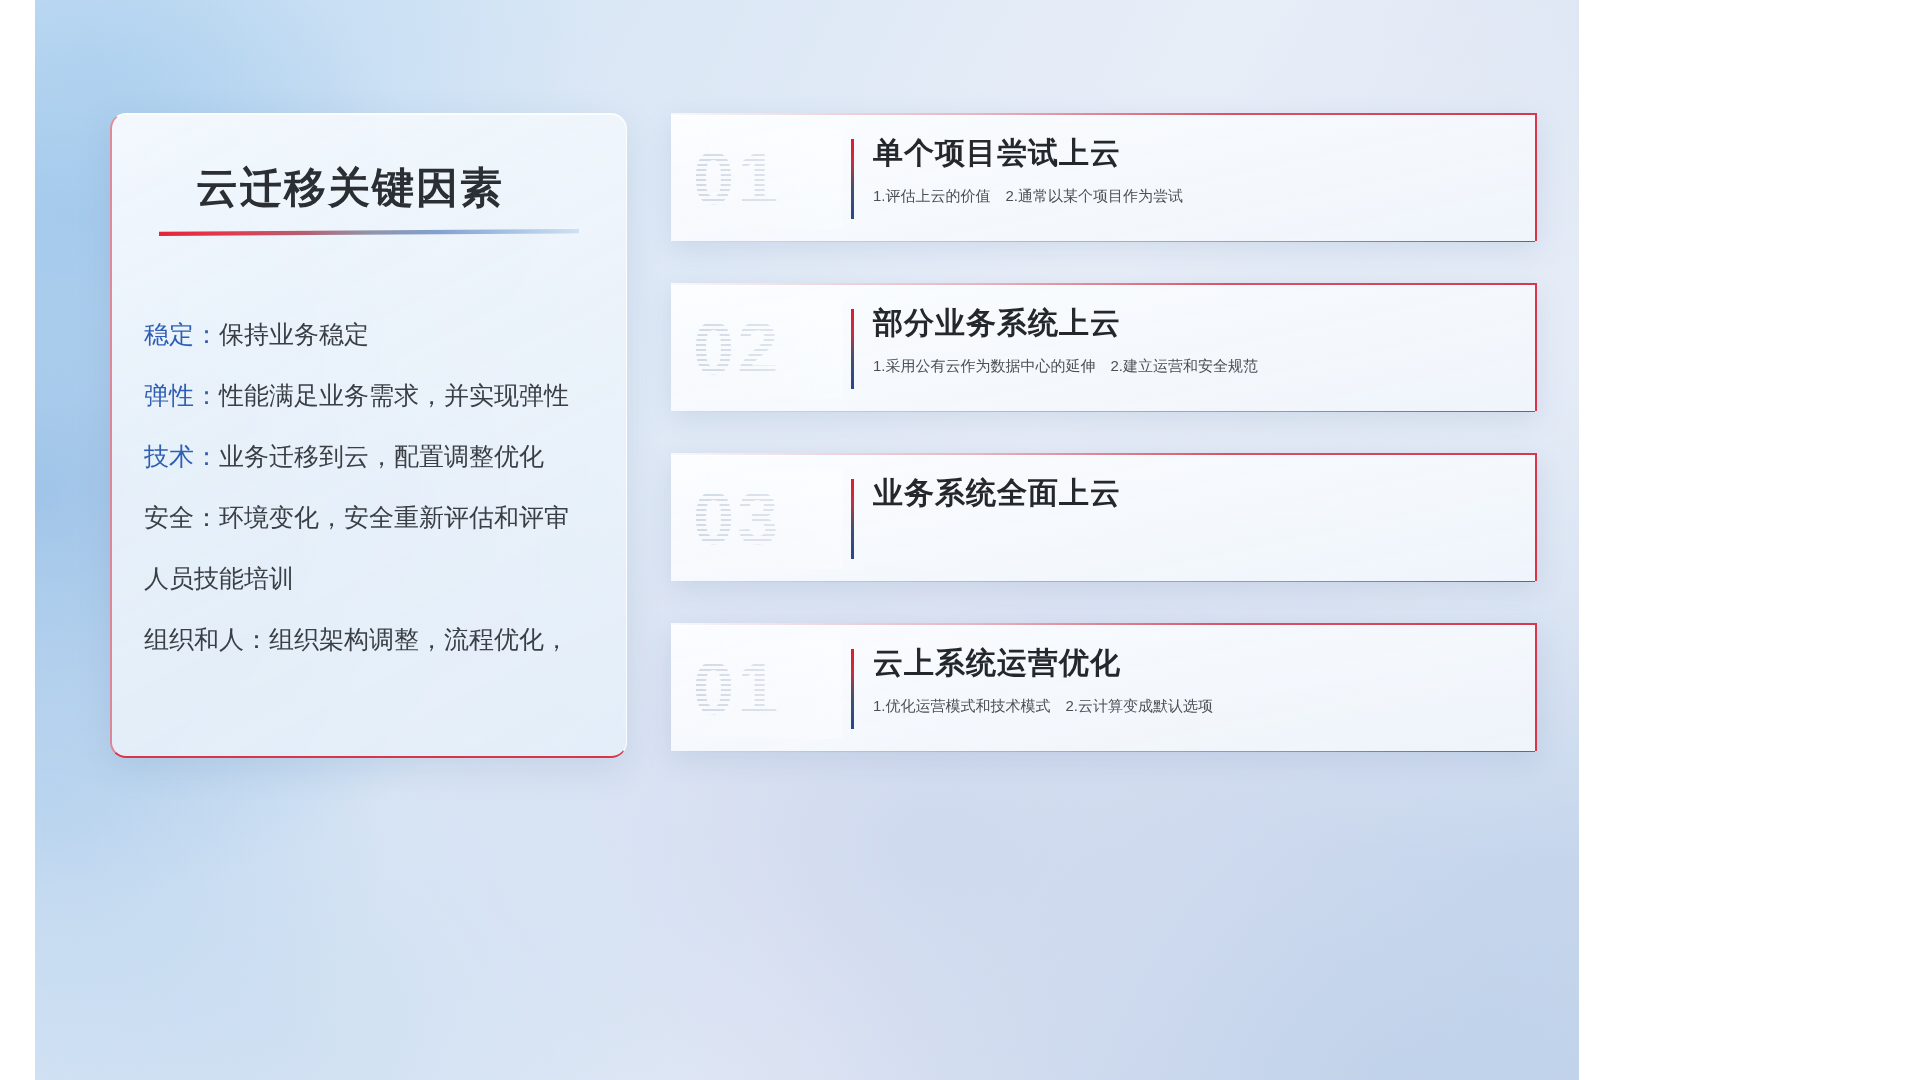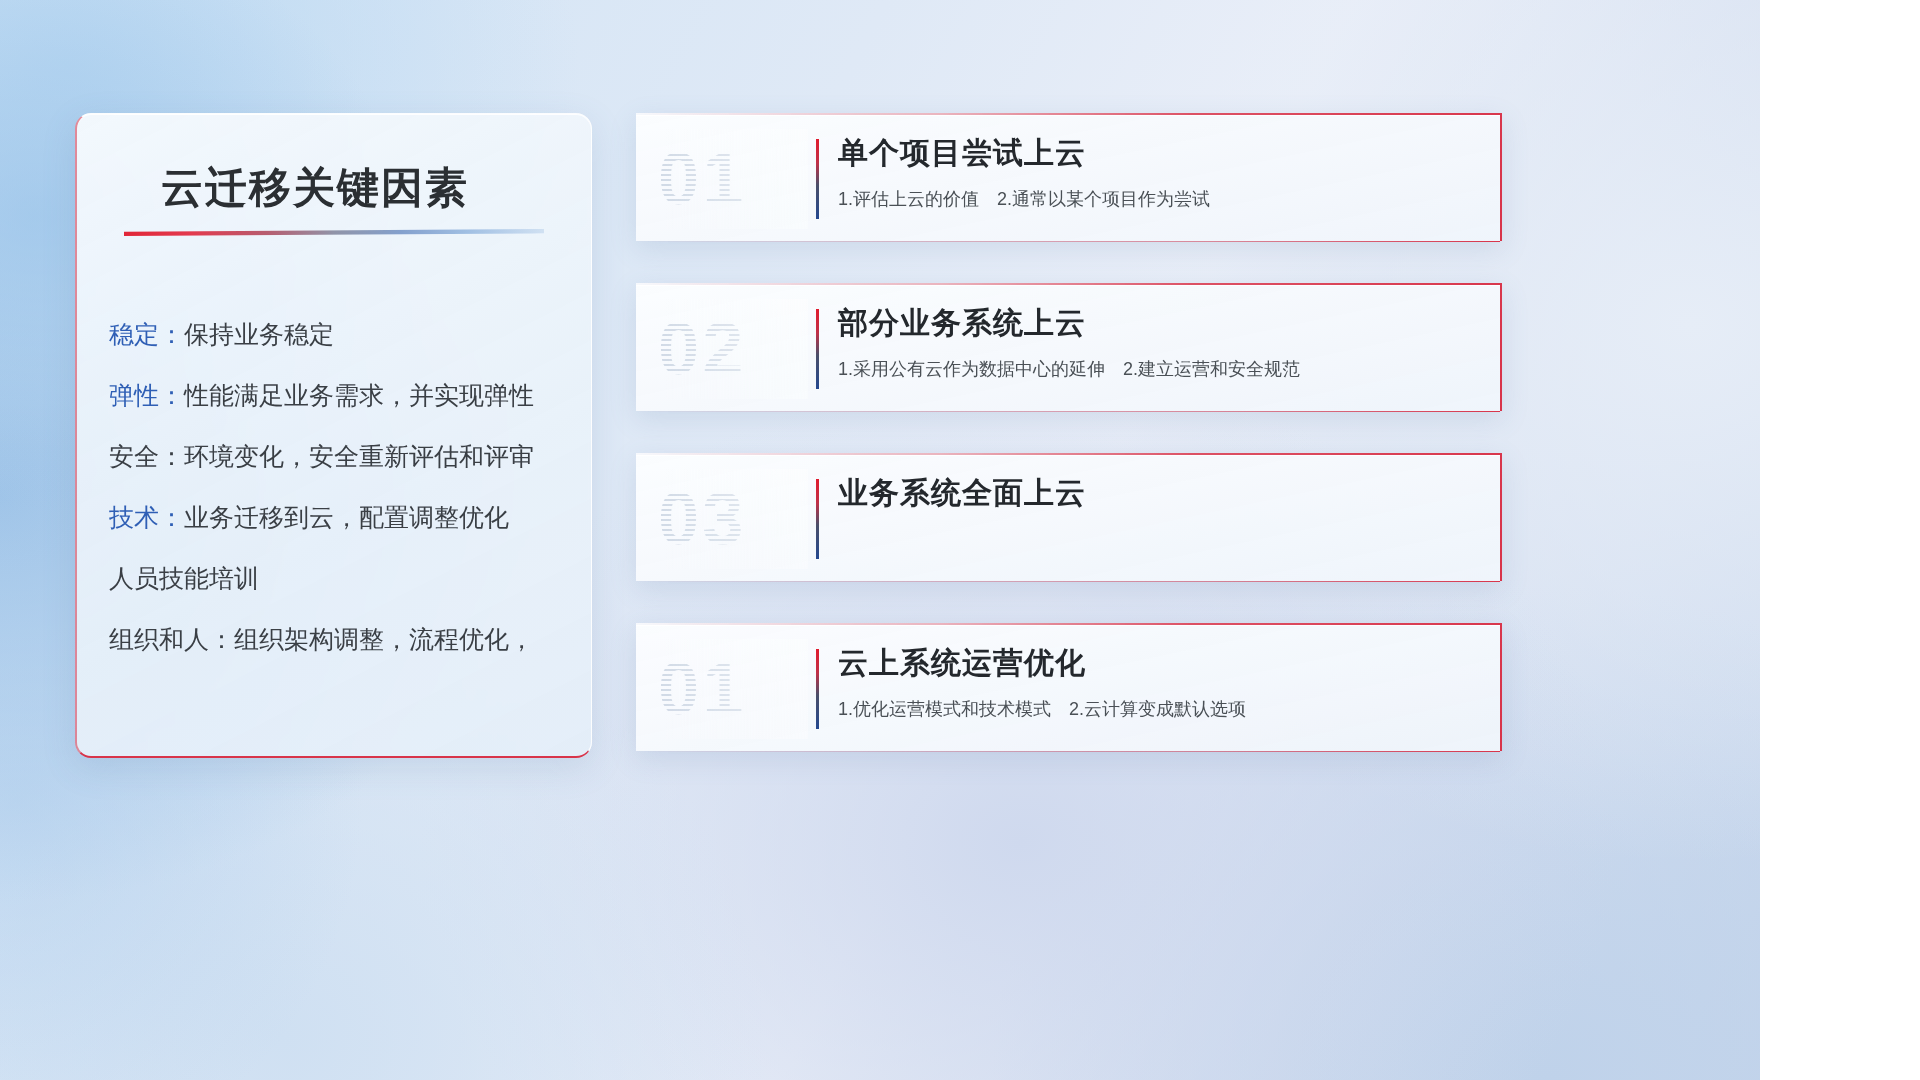--- a/index.html
+++ b/index.html
@@ -7,29 +7,30 @@
 
   html, body {
     width:1920px; height:1080px;
     overflow:hidden;
     font-family:"Liberation Sans","DejaVu Sans",sans-serif;
   }
 
   
   #stage {
     position:relative;
-    width:1760px; height:1080px;
+    width:1544px; height:1080px;
     background:
       radial-gradient(820px 620px at 4% 6%,  #bcd9f2 0%, rgba(188,217,242,0) 62%),
       radial-gradient(900px 700px at 0% 46%, #9fc4e8 0%, rgba(159,196,232,0) 58%),
       radial-gradient(760px 700px at 16% 96%,#cfe0f2 0%, rgba(207,224,242,0) 64%),
       radial-gradient(1000px 780px at 58% 78%,#cfd9ee 0%, rgba(207,217,238,0) 60%),
       radial-gradient(1100px 900px at 96% 30%,#e6edf7 0%, rgba(230,237,247,0) 60%),
       radial-gradient(900px 800px at 88% 100%,#bfd2ea 0%, rgba(191,210,234,0) 62%),
       linear-gradient(118deg,#cfe3f5 0%, #dfe9f6 38%, #e9eef8 58%, #d6e0f1 78%, #c6d6ec 100%);
+    margin-left: 35px;
   }
   #stage::before {
     content:"";
     position:absolute; inset:0;
     background:
       radial-gradient(520px 420px at 2% 20%, rgba(143,189,231,.55) 0%, rgba(143,189,231,0) 70%),
       radial-gradient(480px 520px at 1% 74%, rgba(170,203,236,.5) 0%, rgba(170,203,236,0) 72%);
     pointer-events:none;
   }
 
@@ -148,21 +149,21 @@
     position:absolute;
     left:202px; top:18px;
     font-size:30px; font-weight:bold;
     letter-spacing:1px;
     color:#24282d;
     white-space:nowrap;
   }
   .card-sub {
     position:absolute;
     left:202px; top:72px;
-    font-size:18px;
+    font-size:15px;
     color:#4a5056;
     white-space:pre;
   }
 </style>
 </head>
 <body>
 
 <div id="stage">
 
   <section id="left-panel">
@@ -171,24 +172,24 @@
     <div id="title-underline"></div>
 
     <div id="factor-list">
       <div class="factor-row">
         <span class="factor-key blue">稳定：</span><span class="factor-val">保持业务稳定</span>
       </div>
       <div class="factor-row">
         <span class="factor-key blue">弹性：</span><span class="factor-val">性能满足业务需求，并实现弹性</span>
       </div>
       <div class="factor-row">
+        <span class="factor-key blue">技术：</span><span class="factor-val">业务迁移到云，配置调整优化</span>
+      </div>
+      <div class="factor-row">
         <span class="factor-key">安全：</span><span class="factor-val">环境变化，安全重新评估和评审</span>
-      </div>
-      <div class="factor-row">
-        <span class="factor-key blue">技术：</span><span class="factor-val">业务迁移到云，配置调整优化</span>
       </div>
       <div class="factor-row cont">
         <span class="factor-val">人员技能培训</span>
       </div>
       <div class="factor-row">
         <span class="factor-key">组织和人：</span><span class="factor-val">组织架构调整，流程优化，</span>
       </div>
     </div>
   </section>
 

